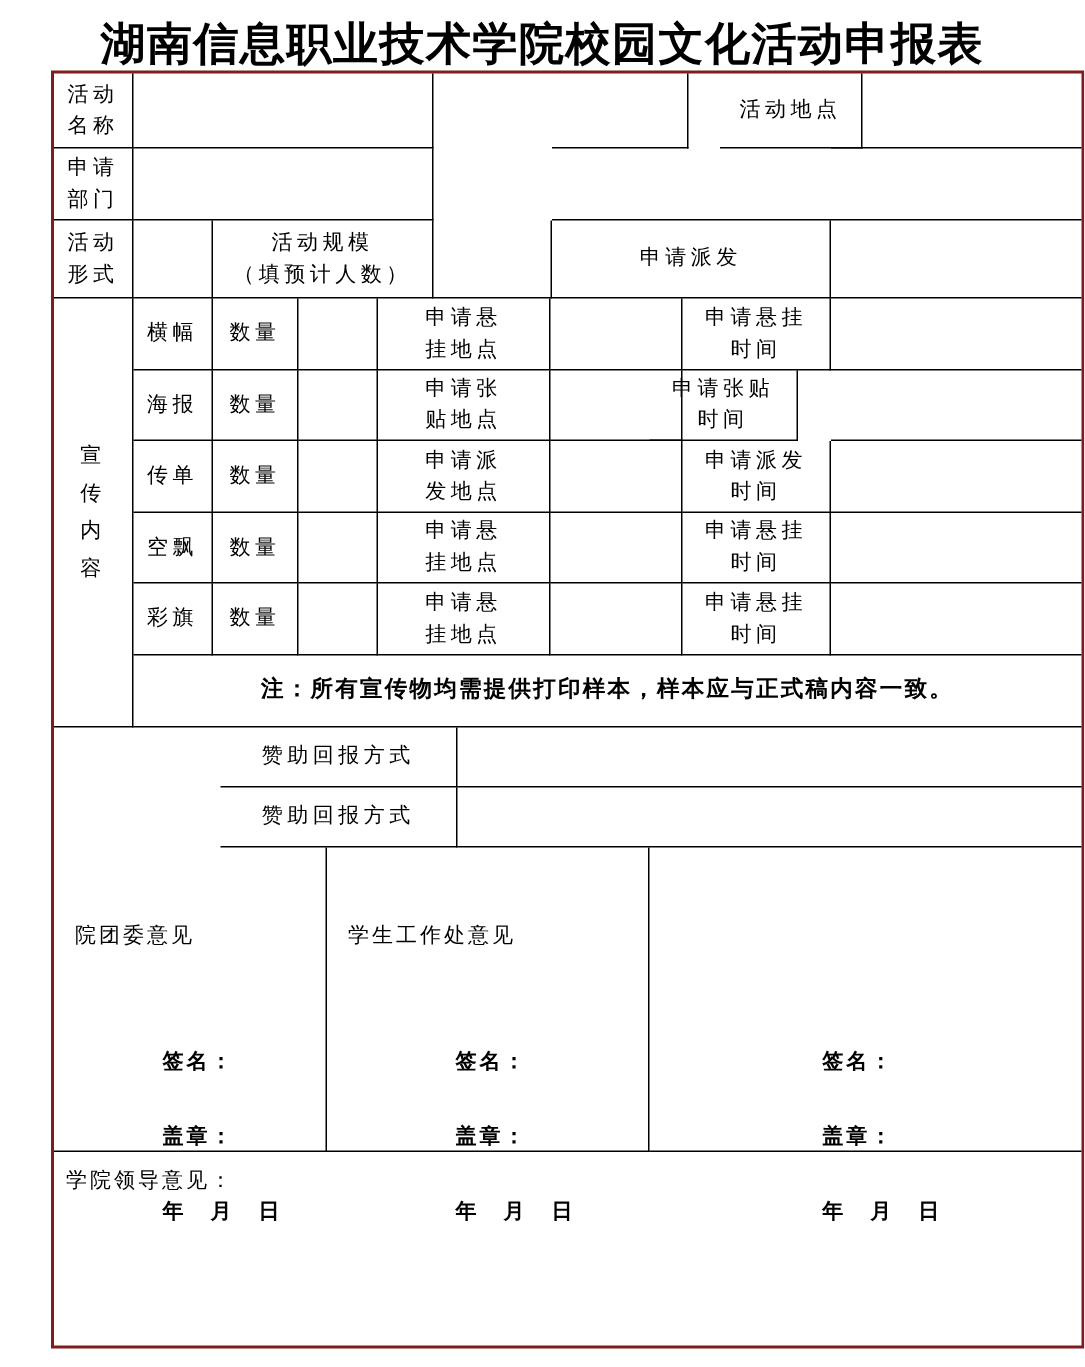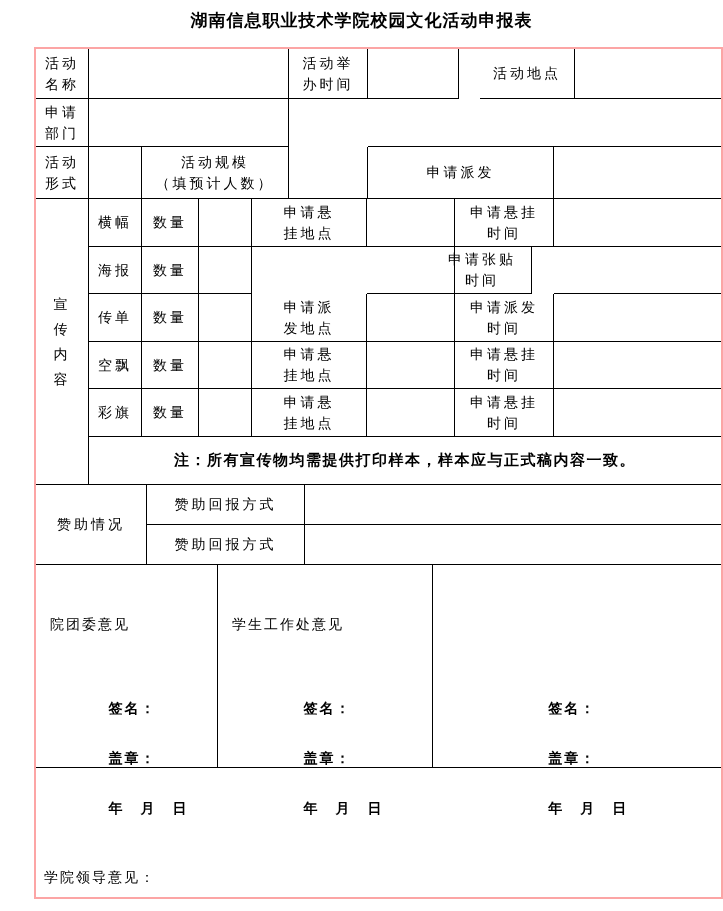--- a/index.html
+++ b/index.html
@@ -3,26 +3,26 @@
 <meta charset="utf-8">
 <style>
   html,body { margin:0; padding:0; background:#ffffff; }
   .page {
     position:relative; width:723px; height:911px; background:#ffffff;
     font-family:"Liberation Serif","DejaVu Serif",serif; color:#000000;
     overflow:hidden;
   }
   .title {
     position:absolute; top:9px; left:0; width:723px;
-    text-align:center; font-size:17px; font-weight:bold; letter-spacing:1px;
+    text-align:center; font-size:30px; font-weight:bold; letter-spacing:1px;
     white-space:nowrap;
   }
   .form {
     position:absolute; left:34px; top:47px; width:685px; height:848px;
-    border:2px solid #fca5a5;
+    border:2px solid #7f1d1d;
   }
   .cell {
     position:absolute; box-sizing:border-box;
     border-right:1px solid #000; border-bottom:1px solid #000;
     display:flex; align-items:center; justify-content:center;
     text-align:center; font-size:14px; letter-spacing:3px;
     line-height:1.5; white-space:pre-line;
   }
   .no-r { border-right:none;text-align:center; }
   .no-b { border-bottom:none; }
@@ -30,38 +30,36 @@
   .note-cell { font-weight:bold; font-size:15px; letter-spacing:1.5px; }
   .opinion {
     display:block; text-align:left; padding:28px 0 0 14px; letter-spacing:2px;
   }
   .sig {
     position:absolute; top:106px; left:40%;
     font-weight:bold; line-height:25px; text-align:left;
     font-size:14px; letter-spacing:2px;
   }
   .leader {
-    align-items:flex-end; justify-content:flex-start;
+    align-items:flex-start; justify-content:flex-start;
     text-align:left; padding:9px 8px; letter-spacing:2px;
   }
 </style>
 </head>
 <body>
 
 <div class="page">
 
   <div class="title">湖南信息职业技术学院校园文化活动申报表</div>
 
   <div class="form">
 
     <div class="cell" style="left:0;top:0;width:53px;height:50px">活动
 名称</div>
     <div class="cell" style="left:53px;top:0;width:200px;height:50px"></div>
-    <div class="cell" style="left:253px;top:0;width:79px;height:50px">活动举
-办时间</div>
     <div class="cell" style="left:332px;top:0;width:91px;height:50px"></div>
     <div class="cell" style="left:444px;top:0;width:95px;height:50px">活动地点</div>
     <div class="cell no-r" style="left:518px;top:0;width:167px;height:50px"></div>
 
     <div class="cell" style="left:0;top:50px;width:53px;height:48px">申请
 部门</div>
     <div class="cell" style="left:53px;top:50px;width:200px;height:48px"></div>
     <div class="cell no-r" style="left:332px;top:50px;width:353px;height:48px"></div>
 
     <div class="cell" style="left:0;top:98px;width:53px;height:52px">活动
@@ -84,20 +82,22 @@
     <div class="cell" style="left:216px;top:150px;width:115px;height:48px">申请悬
 挂地点</div>
     <div class="cell" style="left:331px;top:150px;width:88px;height:48px"></div>
     <div class="cell" style="left:419px;top:150px;width:99px;height:48px">申请悬挂
 时间</div>
     <div class="cell no-r" style="left:518px;top:150px;width:167px;height:48px"></div>
 
     <div class="cell" style="left:53px;top:198px;width:53px;height:47px">海报</div>
     <div class="cell" style="left:106px;top:198px;width:57px;height:47px">数量</div>
     <div class="cell" style="left:163px;top:198px;width:53px;height:47px"></div>
+    <div class="cell" style="left:216px;top:198px;width:115px;height:47px">申请张
+贴地点</div>
     <div class="cell" style="left:331px;top:198px;width:88px;height:47px"></div>
     <div class="cell" style="left:397px;top:198px;width:99px;height:47px">申请张贴
 时间</div>
     <div class="cell no-r" style="left:518px;top:198px;width:167px;height:47px"></div>
 
     <div class="cell" style="left:53px;top:245px;width:53px;height:48px">传单</div>
     <div class="cell" style="left:106px;top:245px;width:57px;height:48px">数量</div>
     <div class="cell" style="left:163px;top:245px;width:53px;height:48px"></div>
     <div class="cell" style="left:216px;top:245px;width:115px;height:48px">申请派
 发地点</div>
@@ -121,21 +121,20 @@
     <div class="cell" style="left:163px;top:340px;width:53px;height:48px"></div>
     <div class="cell" style="left:216px;top:340px;width:115px;height:48px">申请悬
 挂地点</div>
     <div class="cell" style="left:331px;top:340px;width:88px;height:48px"></div>
     <div class="cell" style="left:419px;top:340px;width:99px;height:48px">申请悬挂
 时间</div>
     <div class="cell no-r" style="left:518px;top:340px;width:167px;height:48px"></div>
 
     <div class="cell no-r note-cell" style="left:53px;top:388px;width:632px;height:48px">注：所有宣传物均需提供打印样本，样本应与正式稿内容一致。</div>
 
-    <div class="cell" style="left:0;top:436px;width:111px;height:80px">赞助情况</div>
     <div class="cell" style="left:111px;top:436px;width:158px;height:40px">赞助回报方式</div>
     <div class="cell no-r" style="left:269px;top:436px;width:416px;height:40px"></div>
     <div class="cell" style="left:111px;top:476px;width:158px;height:40px">赞助回报方式</div>
     <div class="cell no-r" style="left:269px;top:476px;width:416px;height:40px"></div>
 
     <div class="cell opinion" style="left:0;top:516px;width:182px;height:203px">
       <div>院团委意见</div>
       <div class="sig">
         <div>签名：</div>
         <div>盖章：</div>

